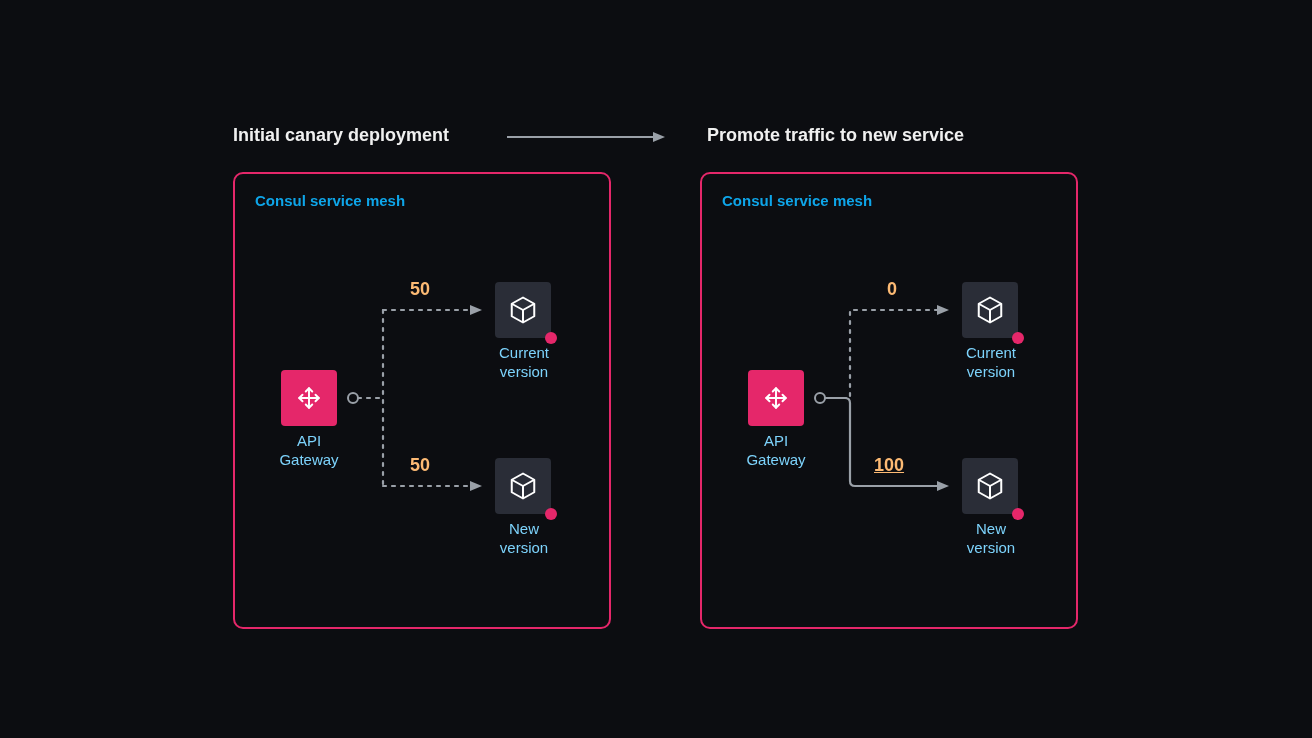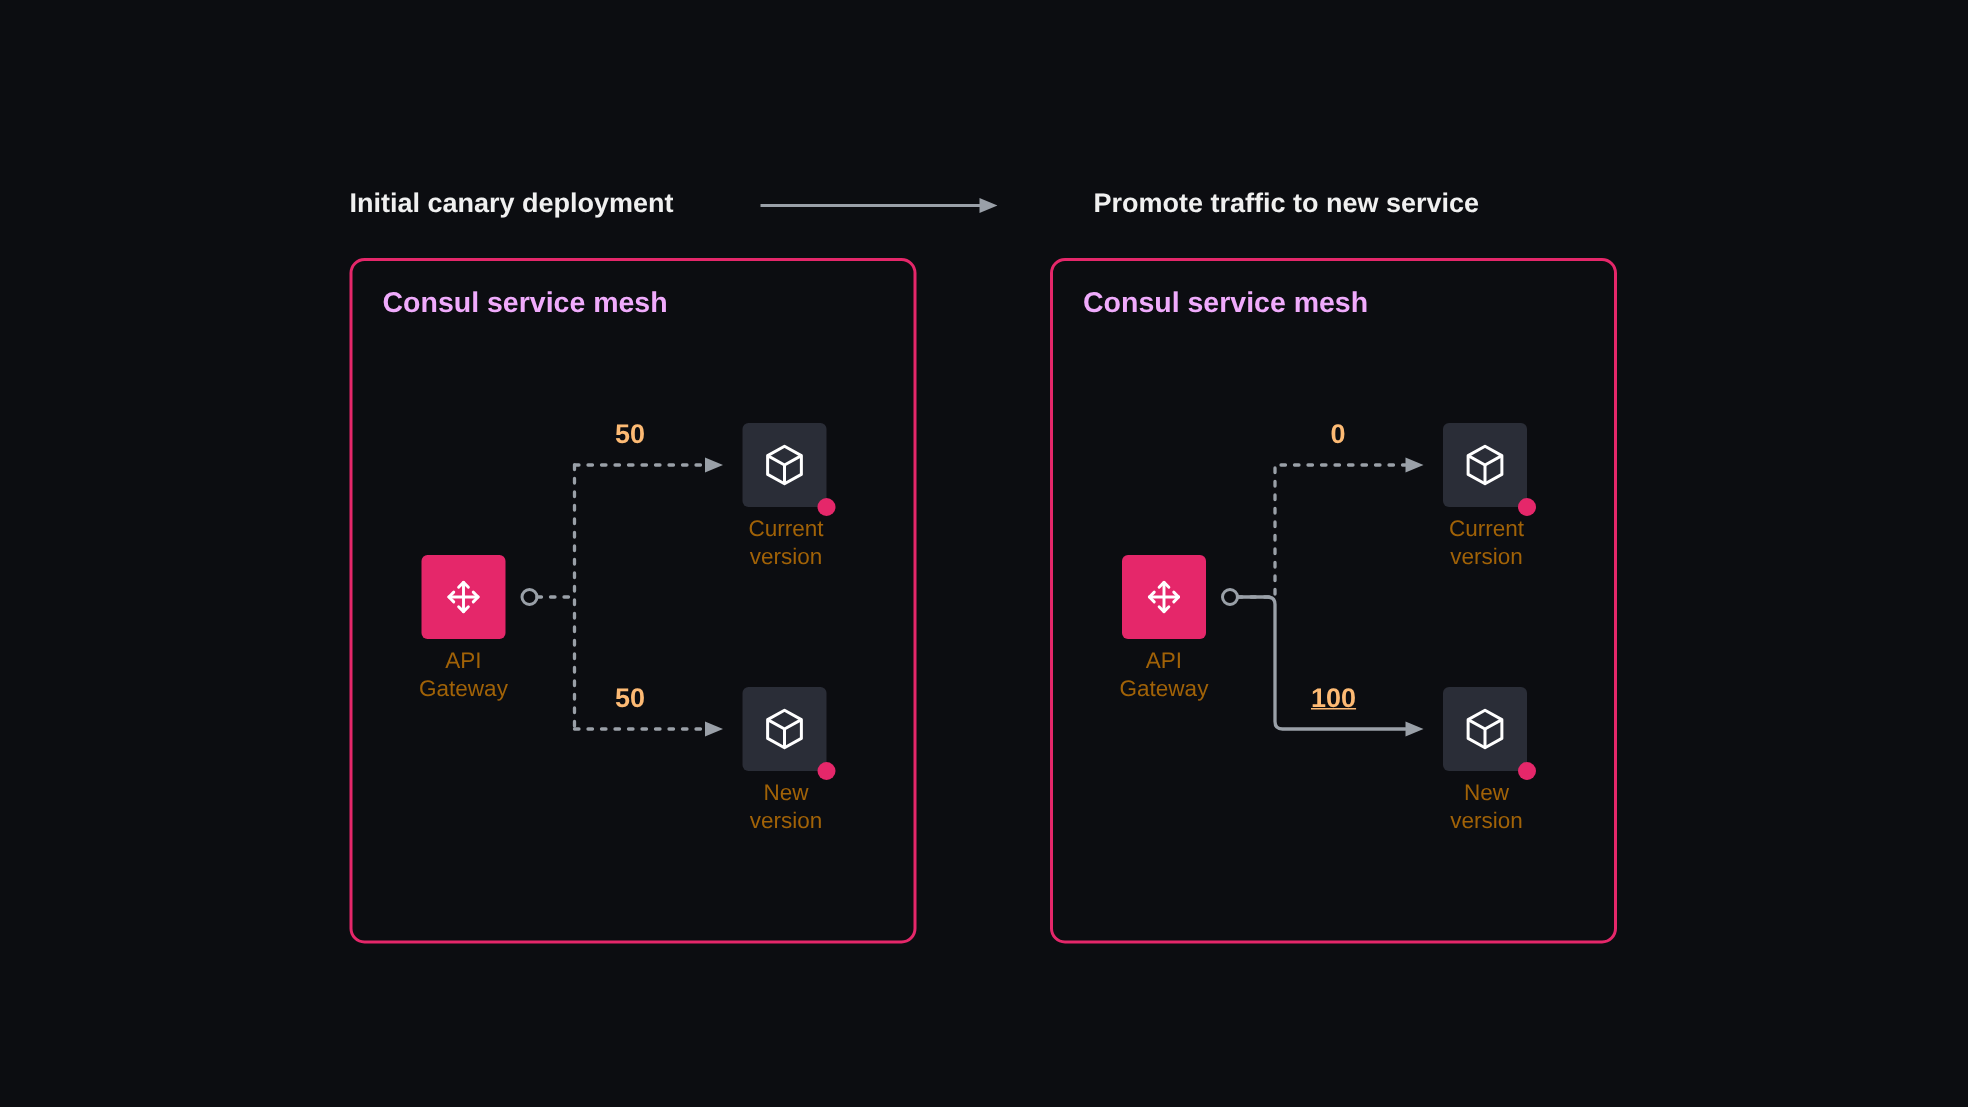--- a/index.html
+++ b/index.html
@@ -31,30 +31,30 @@
   }
   .panel-inner {
     position: relative;
     width: 100%;
     height: 100%;
   }
   .panel-title {
     position: absolute;
     left: 20px;
     top: 18px;
-    font-size: 19px;
+    font-size: 15px;
     font-weight: 600;
-    color: #f0abfc;
+    color: #0ea5e9;
   }
   .node-label {
     position: absolute;
     text-align: center;
     font-size: 15px;
     font-weight: 500;
-    color: #a16207;
+    color: #7dd3fc;
     line-height: 1.25;
     white-space: pre;
   }
   .weight {
     position: absolute;
     font-size: 18px;
     font-weight: 600;
     color: #fdba74;
   }
   .gateway-box {
@@ -88,21 +88,21 @@
   }
   svg { display: block; }
 </style>
 </head>
 <body>
 
 <div class="stage">
 
   <div class="title" style="left:233px; top:125px;">Initial canary deployment</div>
 
-  <div class="title" style="left:729px; top:125px;text-align:center;">Promote traffic to new service</div>
+  <div class="title" style="left:707px; top:125px;text-align:center;">Promote traffic to new service</div>
 
   <svg style="position:absolute; left:505px; top:129px;" width="160" height="16" viewBox="0 0 160 16">
     <line x1="2" y1="8" x2="150" y2="8" stroke="#9aa0a8" stroke-width="2"></line>
     <polygon points="160,8 148,3 148,13" fill="#9aa0a8"></polygon>
   </svg>
 
   <div class="panel" style="left:233px; top:172px; width:378px; height:457px;">
     <div class="panel-inner">
       <div class="panel-title">Consul service mesh</div>
 

